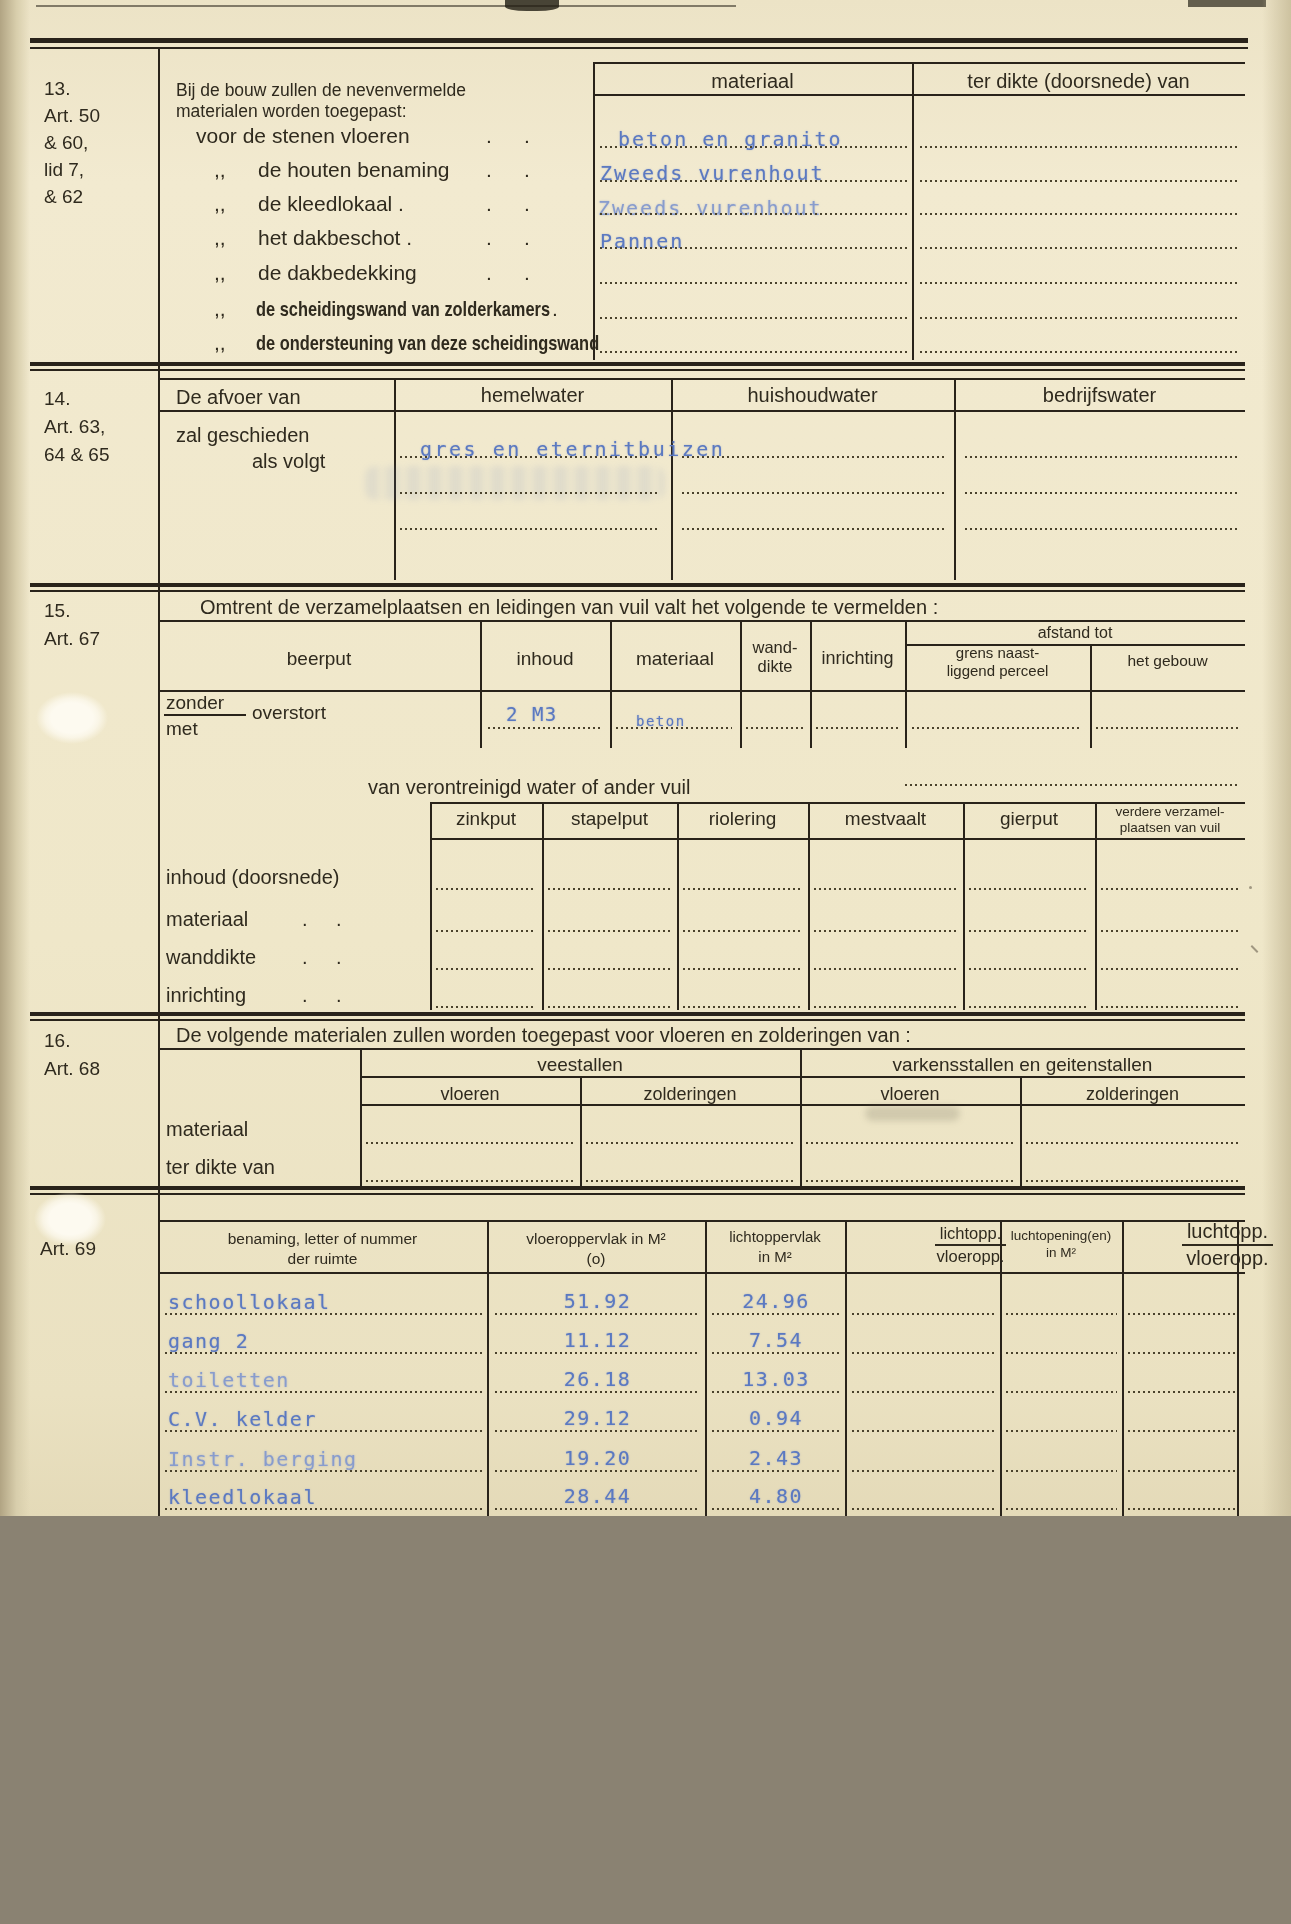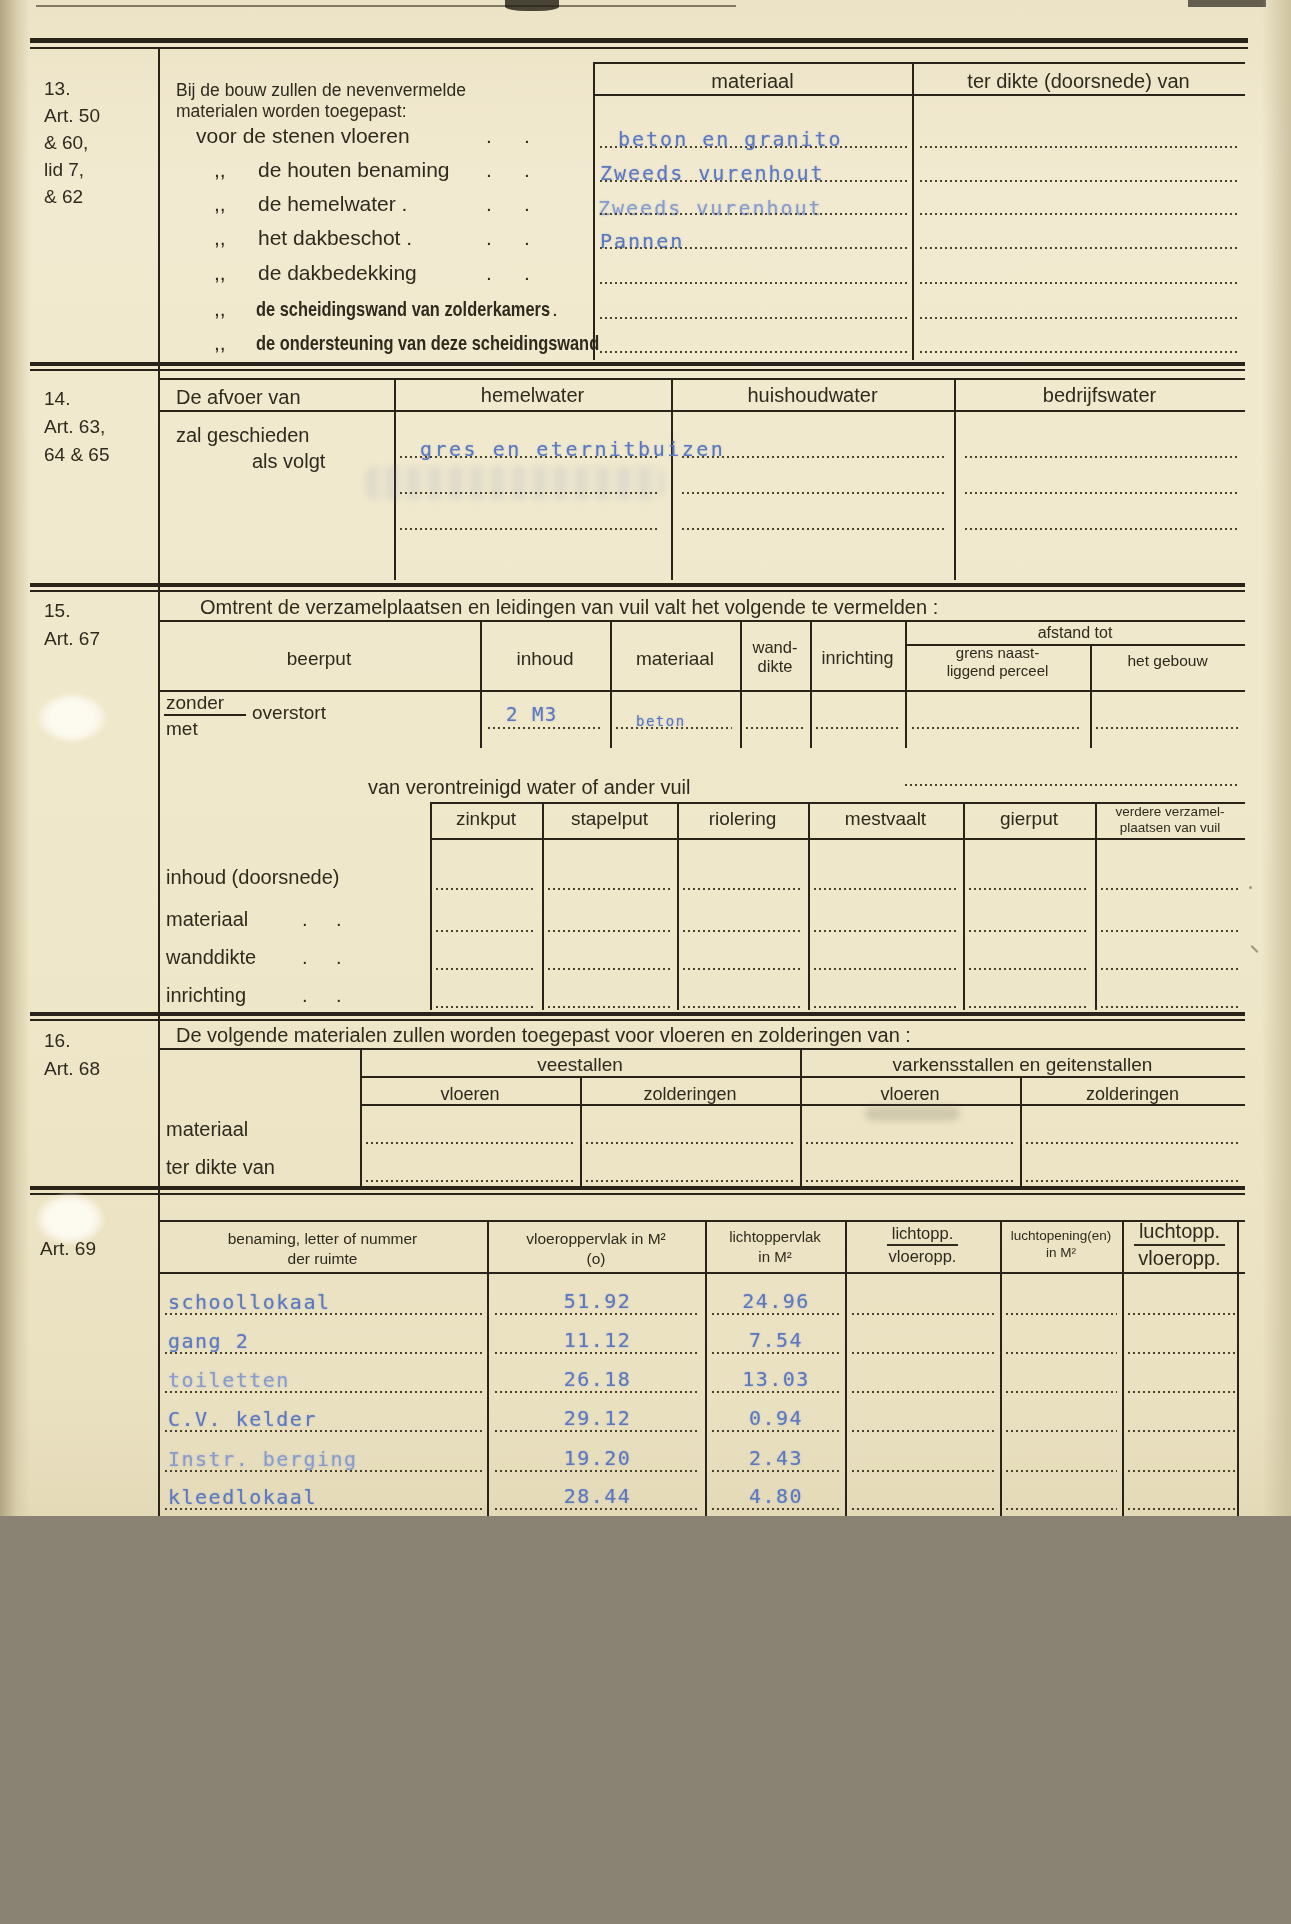--- a/index.html
+++ b/index.html
@@ -22,21 +22,21 @@
       background-image:repeating-linear-gradient(90deg,#4a422c 0 2px,transparent 2px 5px);}
   .r14 i:nth-of-type(1){left:242px;width:260px}.r14 i:nth-of-type(2){left:524px;width:263px}.r14 i:nth-of-type(3){left:807px;width:275px}
   .r15 i:nth-of-type(1){left:278px;width:100px}.r15 i:nth-of-type(2){left:390px;width:123px}.r15 i:nth-of-type(3){left:525px;width:119px}
   .r15 i:nth-of-type(4){left:656px;width:143px}.r15 i:nth-of-type(5){left:811px;width:120px}.r15 i:nth-of-type(6){left:943px;width:139px}
   .r16 i:nth-of-type(1){left:208px;width:208px}.r16 i:nth-of-type(2){left:428px;width:208px}.r16 i:nth-of-type(3){left:648px;width:208px}.r16 i:nth-of-type(4){left:868px;width:214px}
   .r69 i:nth-of-type(1){left:7px;width:320px}.r69 i:nth-of-type(2){left:337px;width:205px}.r69 i:nth-of-type(3){left:554px;width:128px}
   .r69 i:nth-of-type(4){left:694px;width:143px}.r69 i:nth-of-type(5){left:848px;width:111px}.r69 i:nth-of-type(6){left:970px;width:109px}
   .r69 .nm{left:10px;top:-23px;}
   .r69 .vv{left:337px;top:-24px;width:205px;text-align:center;}
   .r69 .lv{left:554px;top:-24px;width:128px;text-align:center;}
-  .fr{position:absolute;color:#2f2a1e;text-align:center;font-family:"Liberation Sans",sans-serif;}
+  .fr{position:absolute;color:#2f2a1e;text-align:center;font-family:"Liberation Sans",sans-serif;padding-left:48px;}
   .fr .nu{display:inline-block;border-bottom:2px solid #2f2a1e;padding:0 5px 1px;}
   .fr .de{display:block;padding-top:1px;}
   .hole{position:absolute;background:radial-gradient(closest-side,#fdfaf0 58%,rgba(253,250,240,.75) 75%,rgba(253,250,240,0));}
   .smudge{position:absolute;border-radius:10px;filter:blur(3px);}
   .edge{position:absolute;pointer-events:none;}
 </style>
 </head>
 <body>
 
 <div class="page">
@@ -79,21 +79,21 @@
 
   <span class="t" style="left:214px;top:158px;font-size:21px">,,</span>
   <span class="t" style="left:258px;top:158px;font-size:21px">de houten benaming</span>
   <span class="t" style="left:486px;top:158px;font-size:21px">.</span>
   <span class="t" style="left:524px;top:158px;font-size:21px">.</span>
   <span class="b" style="left:600px;top:161px;letter-spacing:2px">Zweeds vurenhout</span>
   <div class="dl" style="left:600px;top:180px;width:308px"></div>
   <div class="dl" style="left:920px;top:180px;width:320px"></div>
 
   <span class="t" style="left:214px;top:192px;font-size:21px">,,</span>
-  <span class="t" style="left:258px;top:192px;font-size:21px">de hemelwater .</span>
+  <span class="t" style="left:258px;top:192px;font-size:21px">de kleedlokaal .</span>
   <span class="t" style="left:486px;top:192px;font-size:21px">.</span>
   <span class="t" style="left:524px;top:192px;font-size:21px">.</span>
   <span class="b faint" style="left:598px;top:196px;letter-spacing:2px">Zweeds vurenhout</span>
   <div class="dl" style="left:600px;top:213px;width:308px"></div>
   <div class="dl" style="left:920px;top:213px;width:320px"></div>
 
   <span class="t" style="left:214px;top:226px;font-size:21px">,,</span>
   <span class="t" style="left:258px;top:226px;font-size:21px">het dakbeschot .</span>
   <span class="t" style="left:486px;top:226px;font-size:21px">.</span>
   <span class="t" style="left:524px;top:226px;font-size:21px">.</span>

